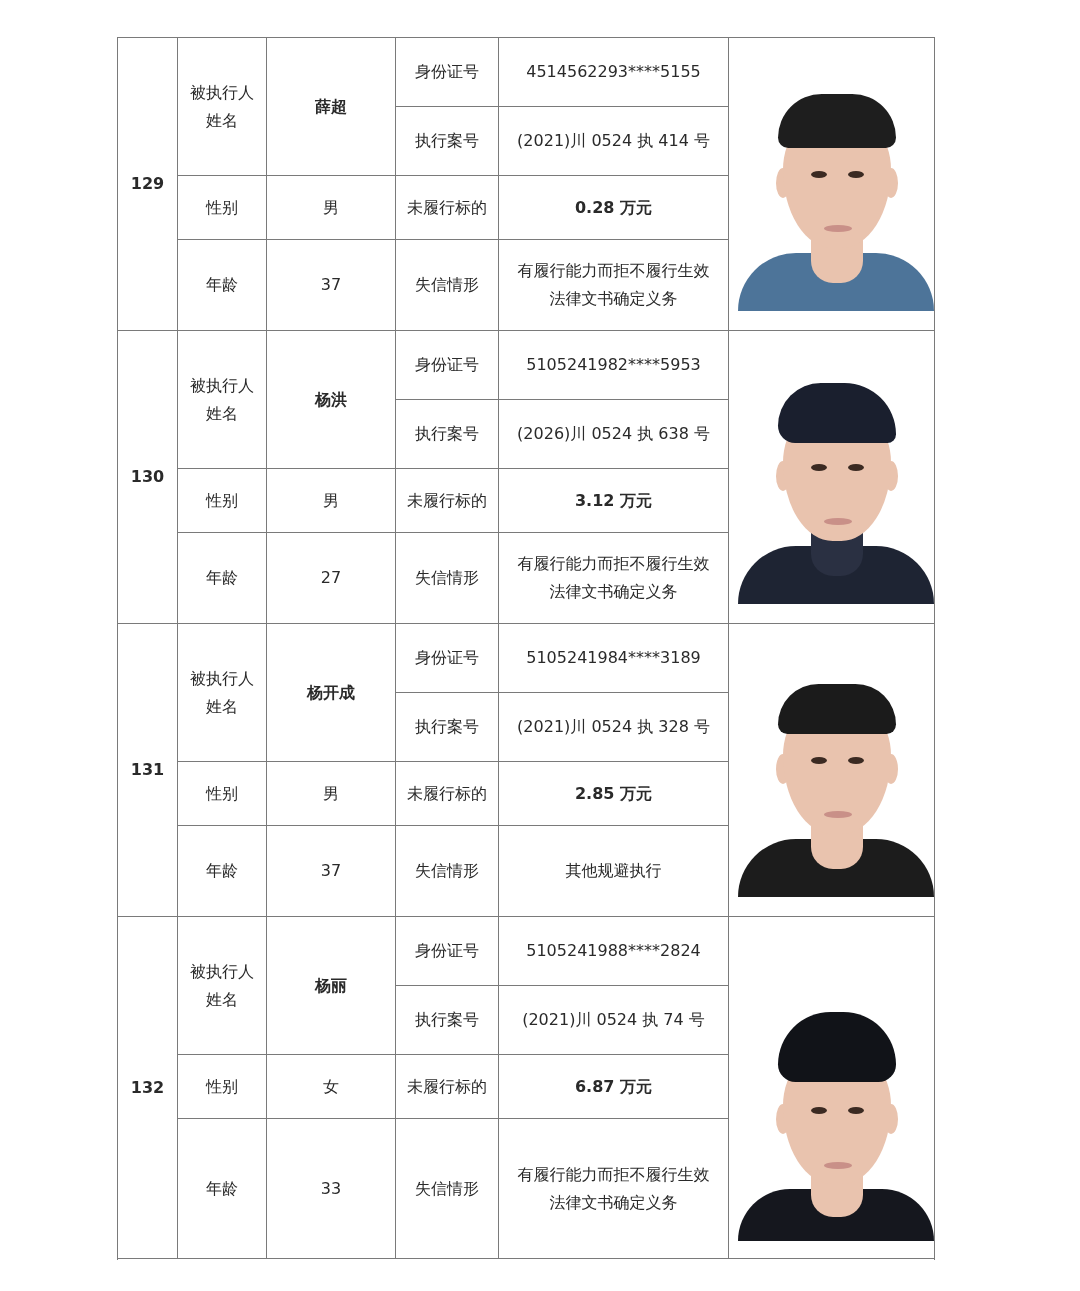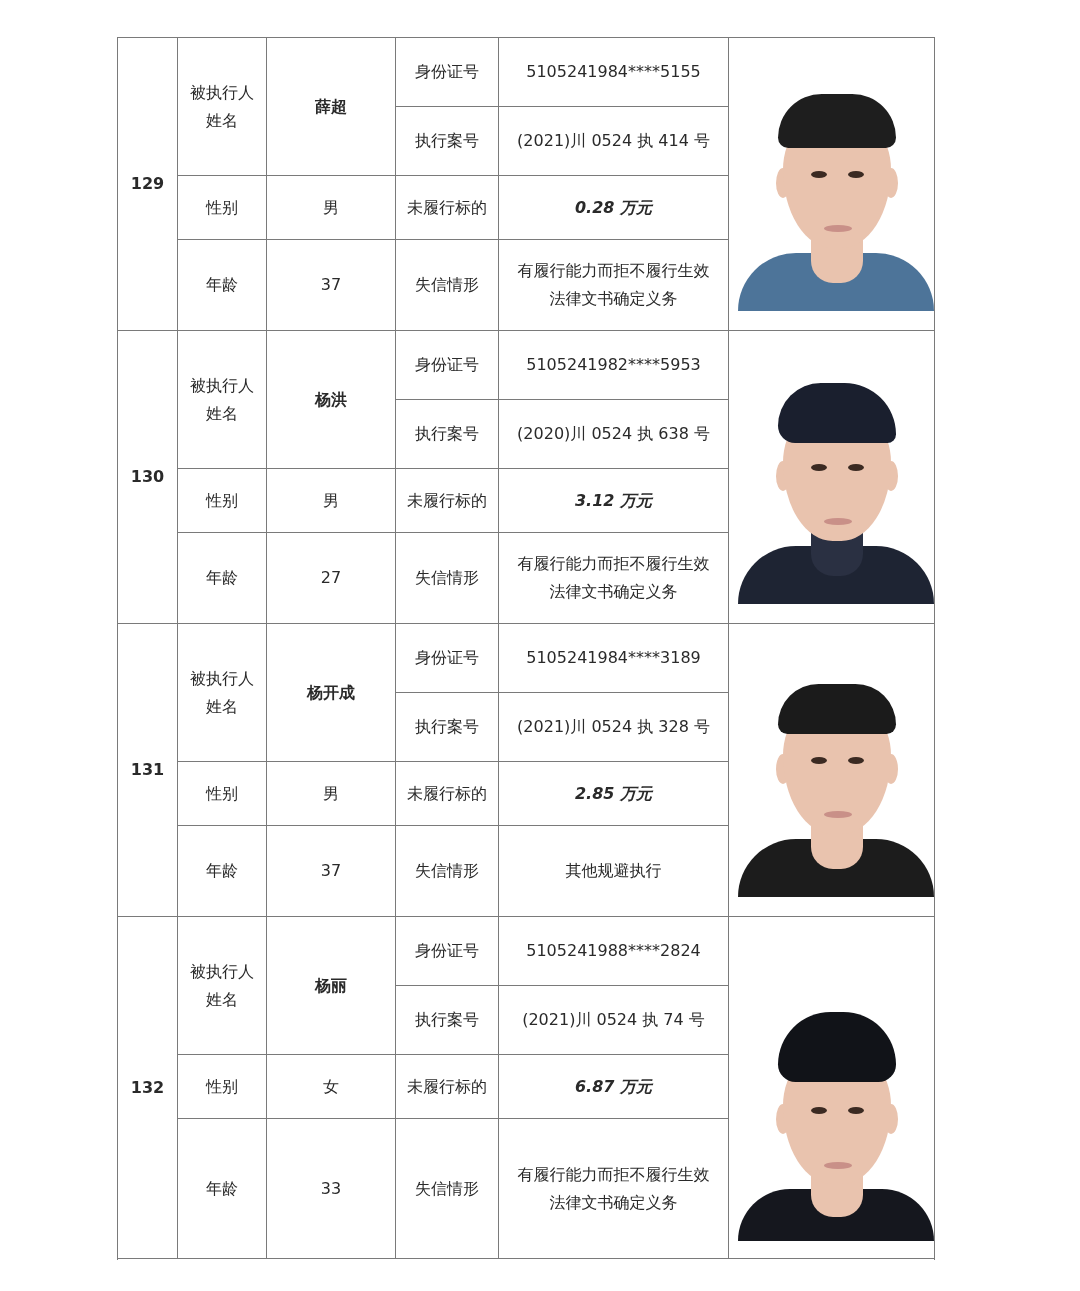--- a/index.html
+++ b/index.html
@@ -31,21 +31,21 @@
       text-align: center;
       vertical-align: middle;
       padding: 0;
       font-size: 16px;
       line-height: 28px;
       color: #2a2a2a;
     }
     td.idx { font-size: 17px; font-weight: bold; }
     td.label-stack { line-height: 28px; }
     td.name-val { font-weight: bold; font-size: 16px; color: #111; }
-    td.amount { font-weight: bold; color: #111; font-style: italic; }
+    td.amount { font-weight: bold; color: #111; }
     td.photo-cell { padding: 0; vertical-align: top; }
 
     .photo {
       position: relative;
       margin: 10px 0 0 9px;
       width: 196px;
       height: 243px;
       background: #ffffff;
       overflow: hidden;
     }
@@ -117,21 +117,21 @@
     <tbody>
 
       <tr style="height:69px">
         <td class="idx" rowspan="5">129</td>
         <td class="label-stack" rowspan="2">
           <div>被执行人</div>
           <div>姓名</div>
         </td>
         <td class="name-val" rowspan="2">薛超</td>
         <td>身份证号</td>
-        <td>5105241984****5155</td>
+        <td>4514562293****5155</td>
         <td class="photo-cell" rowspan="5">
           <div class="photo skin">
             <div class="shirt" style="background:#4d7499"></div>
             <div class="neck"></div>
             <div class="ear-l"></div>
             <div class="ear-r"></div>
             <div class="face"></div>
             <div class="hair" style="background:#1e1e1e;height:54px;top:26px"></div>
             <div class="eye-l"></div>
             <div class="eye-r"></div>
@@ -178,21 +178,21 @@
             <div class="face"></div>
             <div class="hair" style="background:#1a1f2e;height:60px;top:22px;border-radius:50px 60px 10px 20px"></div>
             <div class="eye-l"></div>
             <div class="eye-r"></div>
             <div class="mouth"></div>
           </div>
         </td>
       </tr>
       <tr style="height:69px">
         <td>执行案号</td>
-        <td>(2020)川 0524 执 638 号</td>
+        <td>(2026)川 0524 执 638 号</td>
       </tr>
       <tr style="height:64px">
         <td>性别</td>
         <td>男</td>
         <td>未履行标的</td>
         <td class="amount">3.12 万元</td>
       </tr>
       <tr style="height:91px">
         <td>年龄</td>
         <td>27</td>

